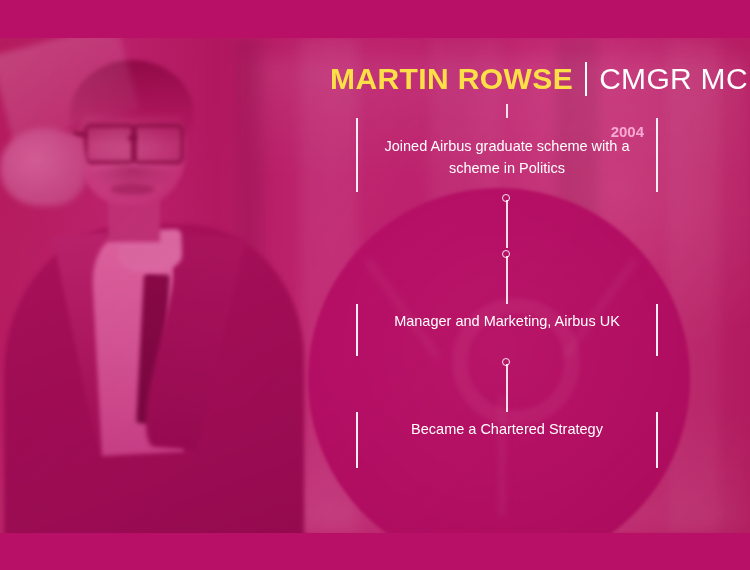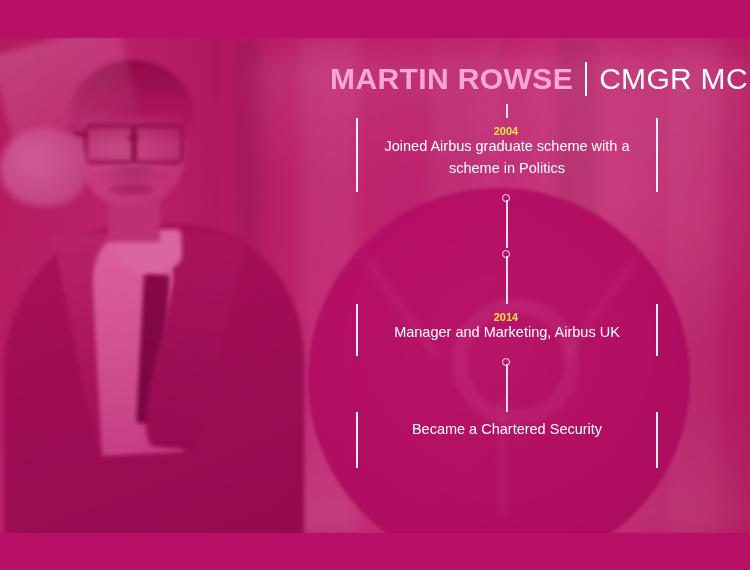--- a/index.html
+++ b/index.html
@@ -244,21 +244,21 @@
     position: absolute;
     left: 330px;
     top: 62px;
     width: 400px;
     display: flex;
     align-items: center;
     justify-content: flex-start;
     white-space: nowrap;
   }
   #name {
-    color: #f9a8d4;
+    color: #fde047;
     font-size: 30px;
     font-weight: bold;
     letter-spacing: .4px;
   }
   #title-divider {
     width: 2px;
     height: 34px;
     background: #ffffff;
     margin: 0 12px;
     flex: 0 0 auto;
@@ -290,24 +290,24 @@
   .bar {
     position: absolute;
     top: 0;
     width: 2px;
     background: rgba(255,255,255,.92);
   }
   .bar-l { left: 0; }
   .bar-r { right: 0; }
 
   .year {
-    color: #fde047;
-    font-size: 11px;
+    color: #f9a8d4;
+    font-size: 15px;
     font-weight: bold;
-    text-align: center;
+    text-align: right;
     line-height: 15px;
     margin-bottom: -4px;
     padding-right: 2px;
   }
   .year.faded { opacity: .30; }
 
   .desc {
     color: #ffffff;
     font-size: 14.5px;
     line-height: 22px;
@@ -424,32 +424,31 @@
 
       <div class="connector">
         <div class="cdot"></div>
         <div class="cline"></div>
       </div>
 
       <div class="entry">
         <div class="entry-box" style="height:52px">
           <div class="bar bar-l" style="height:52px"></div>
           <div class="bar bar-r" style="height:52px"></div>
-          <div class="year">2014</div>
           <div class="desc">Manager and Marketing, Airbus UK</div>
         </div>
       </div>
       <div class="connector">
         <div class="cdot"></div>
         <div class="cline"></div>
       </div>
 
       <div class="entry">
         <div class="entry-box" style="height:56px">
           <div class="bar bar-l" style="height:56px"></div>
           <div class="bar bar-r" style="height:56px"></div>
-          <div class="desc">Became a Chartered Security</div>
+          <div class="desc">Became a Chartered Strategy</div>
         </div>
       </div>
 
     </div>
   </div>
 </div>
 
 </body></html>

